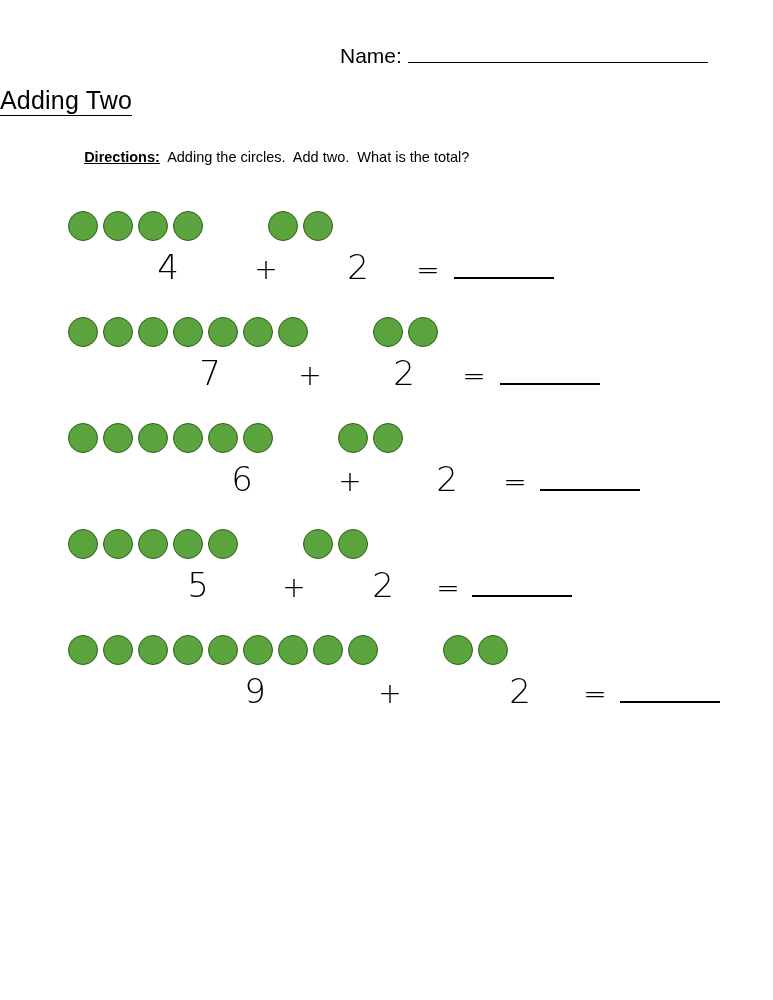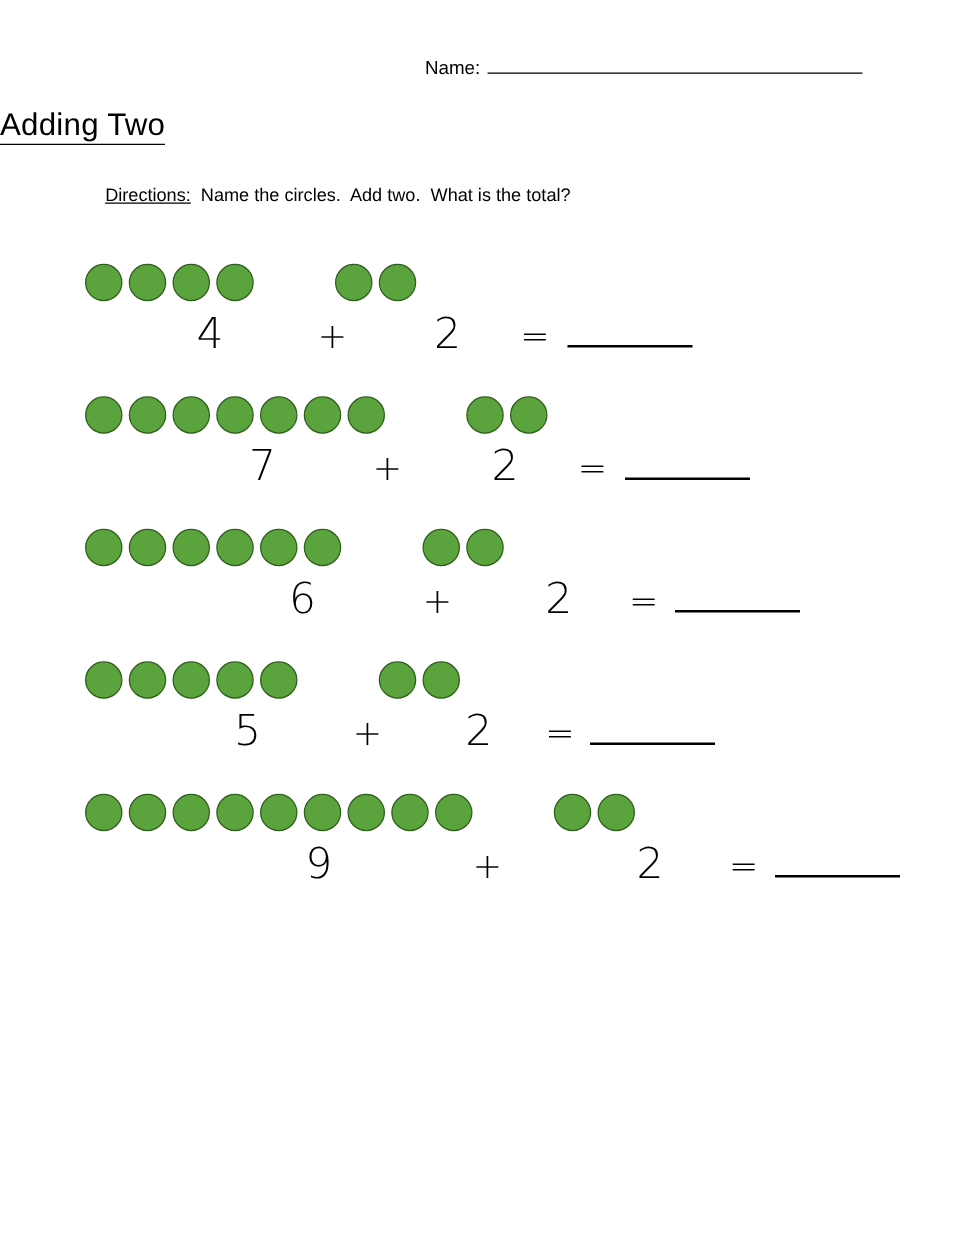--- a/index.html
+++ b/index.html
@@ -22,21 +22,21 @@
     box-sizing: border-box;
   }
 
   
   .name-row {
     position: absolute;
     top: 44px;
     left: 340px;
     display: flex;
     align-items: baseline;
-    font-size: 15px;
+    font-size: 21px;
   }
   .name-label {
     white-space: pre;
   }
   .name-rule {
     display: inline-block;
     width: 300px;
     border-bottom: 1px solid #000;
     margin-left: 6px;
     height: 14px;
@@ -59,21 +59,21 @@
 
   
   .directions {
     position: absolute;
     top: 133px;
     left: 68px;
     font-size: 14.5px;
     white-space: pre;
   }
   .directions .dir-label {
-    font-weight: normal;
+    font-weight: bold;
     text-decoration: underline;
   }
 
   
   .problems {
     position: absolute;
     top: 205px;
     left: 0;
     width: 773px;
   }
@@ -190,21 +190,21 @@
   <div class="name-row">
     <span class="name-label">Name:</span>
     <span class="name-rule"></span>
   </div>
 
   <div class="title">
     <span>Adding Two</span>
   </div>
 
   <div class="directions">
-    <span class="dir-label">Directions:</span><span class="dir-text">  Name the circles.  Add two.  What is the total?</span>
+    <span class="dir-label">Directions:</span><span class="dir-text">  Adding the circles.  Add two.  What is the total?</span>
   </div>
 
   <div class="problems">
 
     <div class="problem r0">
       <div class="circle-row">
         <span class="group">
           <span class="dot"></span>
           <span class="dot"></span>
           <span class="dot"></span>

